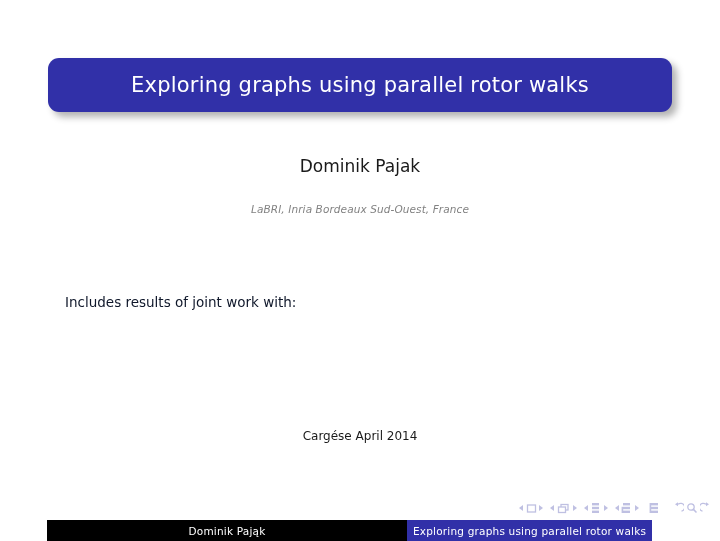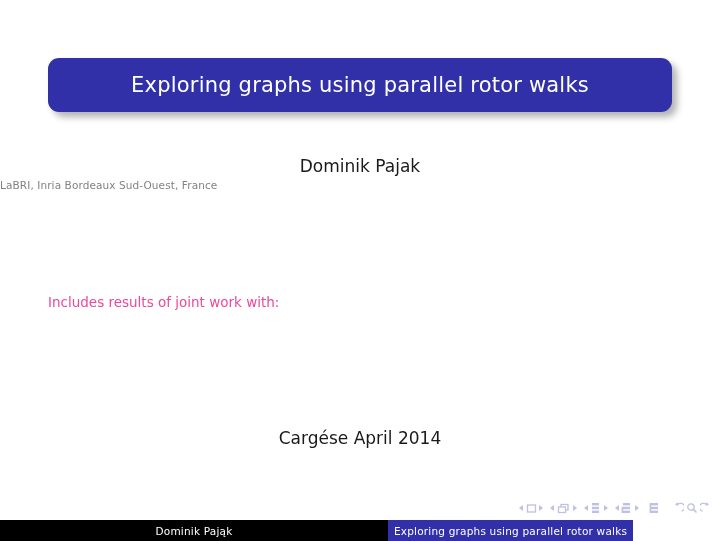--- a/index.html
+++ b/index.html
@@ -48,55 +48,57 @@
     top: 158px;
     width: 720px;
     text-align: center;
     color: #1a1a1a;
     font-size: 17px;
     line-height: 1;
   }
   .institute {
     position: absolute;
     left: 0;
-    top: 180px;
-    width: 720px;
+    top: 204px;
+    width: 720px;
+    text-align: center;
     color: #828282;
     font-size: 10.5px;
     line-height: 1;
     letter-spacing: 0.1px;
+    font-style: italic;
   }
 
   
   .joint {
     position: absolute;
-    left: 48px;
+    left: 65px;
     top: 296px;
     width: 600px;
-    color: #ec4899;
+    color: #0f172a;
   }
   .joint-line {
     font-size: 13.5px;
     line-height: 1;
     margin-bottom: 14px;
     white-space: nowrap;
   }
   .joint-line.indent {
     padding-left: 7px;
   }
 
   
   .date {
     position: absolute;
     left: 0;
     top: 430px;
     width: 720px;
     text-align: center;
     color: #1a1a1a;
-    font-size: 17px;
+    font-size: 12px;
     line-height: 1;
   }
 
   
   .navsyms {
     position: absolute;
     right: 8px;
     bottom: 25px;
     height: 16px;
     display: flex;
@@ -134,28 +136,29 @@
   
   .footline {
     position: absolute;
     left: 0;
     bottom: 0;
     width: 720px;
     height: 21px;
     display: flex;
   }
   .foot-author {
-    width: 388px;
+    width: 360px;
     background: #000000;
     color: #ffffff;
     font-size: 10.5px;
     display: flex;
     align-items: center;
     justify-content: center;
     letter-spacing: 0.2px;
+    margin-left: 47px;
   }
   .foot-title {
     width: 245px;
     background: #3130a8;
     color: #ffffff;
     font-size: 10.5px;
     display: flex;
     align-items: center;
     justify-content: center;
     letter-spacing: 0.2px;

